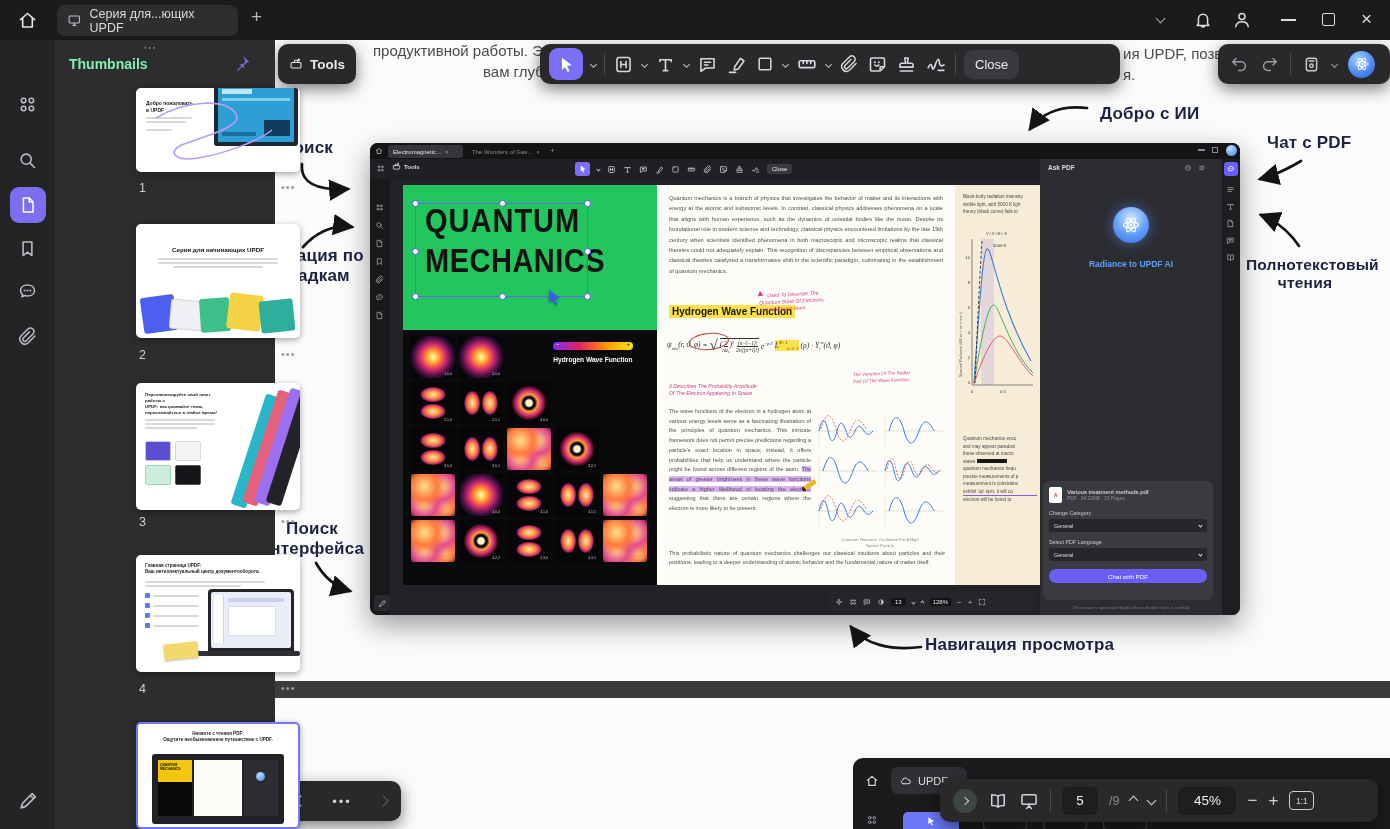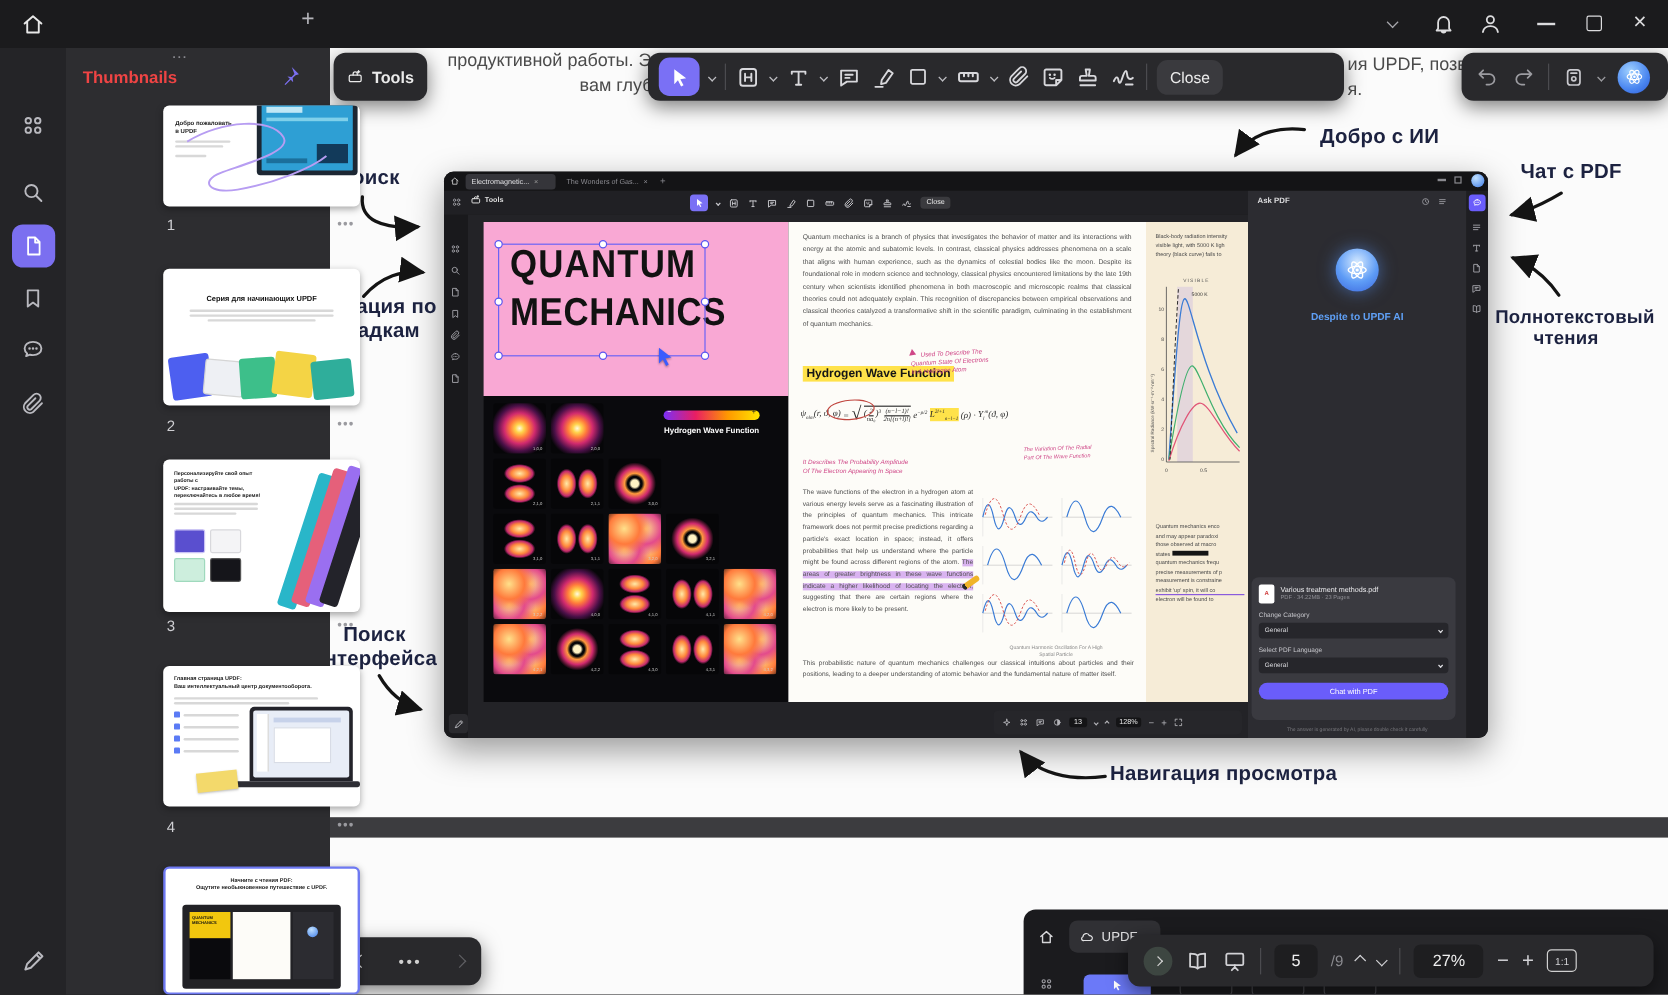--- a/index.html
+++ b/index.html
@@ -301,21 +301,21 @@
           <use href="#i-chat"></use>
         </svg>
       <svg class="ic" style="position:absolute;left:5px;top:132px;width:9px;height:9px;stroke-width:2.2">
           <use href="#i-page"></use>
         </svg>
     </div>
 
     <div class="abs" style="left:20px;top:36px;width:650px;height:436px;background:#232327;"></div>
 
     <div class="abs" style="left:33px;top:42px;width:254px;height:400px;">
-      <div class="abs" style="left:0;top:0;width:254px;height:145px;background:#f9a8d4;">
+      <div class="abs" style="left:0;top:0;width:254px;height:145px;background:#22c55e;">
         <div class="abs" style="left:22px;top:18px;font-size:29px;font-weight:800;color:#121212;letter-spacing:1px;transform:scaleY(1.12);transform-origin:top left;">QUANTUM</div>
         <div class="abs" style="left:22px;top:58px;font-size:29px;font-weight:800;color:#121212;letter-spacing:.5px;transform:scaleY(1.12);transform-origin:top left;">MECHANICS</div>
         <div class="abs" style="left:12px;top:18px;width:173px;height:94px;border:1.3px solid #6c63f5;">
           <span class="hd" style="left:-4px;top:-4px;"></span>
             <span class="hd" style="right:-4px;top:-4px;"></span>
           <span class="hd" style="left:-4px;bottom:-4px;"></span>
             <span class="hd" style="right:-4px;bottom:-4px;"></span>
           <span class="hd" style="left:83px;top:-4px;"></span>
             <span class="hd" style="left:83px;bottom:-4px;"></span>
           <span class="hd" style="left:-4px;top:44px;"></span>
@@ -490,21 +490,21 @@
           <use href="#i-clock"></use>
         </svg>
       <svg class="ic" style="position:absolute;right:16px;top:5px;width:8px;height:8px;color:#9a9aa0;stroke-width:2.2">
           <use href="#i-menu"></use>
         </svg>
       <div class="abs" style="left:73px;top:48px;width:36px;height:36px;border-radius:50%;background:radial-gradient(circle at 50% 32%,#d4e9ff,#5e9cf6 55%,#3c66dd);box-shadow:0 0 14px rgba(90,150,250,.55);display:flex;align-items:center;justify-content:center;">
         <svg class="ic" style="width:20px;height:20px;color:#fff;stroke-width:1.4">
             <use href="#i-atom"></use>
           </svg>
       </div>
-      <div class="abs" style="left:0;top:100px;width:182px;text-align:center;color:#5fa0f6;font-size:8.5px;font-weight:600;">Despite to UPDF AI</div>
+      <div class="abs" style="left:0;top:100px;width:182px;text-align:center;color:#5fa0f6;font-size:8.5px;font-weight:600;">Radiance to UPDF AI</div>
       <div class="abs" style="left:3px;top:322px;width:170px;height:119px;background:#3a3a40;border-radius:6px;padding:6px;">
         <div class="row" style="gap:5px;">
           <span style="width:13px;height:16px;background:#fff;border-radius:2px;display:flex;align-items:center;justify-content:center;">
               <span style="color:#d03c3c;font-size:5px;font-weight:800;">A</span>
             </span>
           <div>
             <div style="font-size:6px;color:#ececee;">Various treatment methods.pdf</div>
             <div style="font-size:4.8px;color:#8e8e94;margin-top:1px;">PDF · 34.22MB · 23 Pages</div>
           </div>
         </div>
@@ -731,30 +731,36 @@
       </svg>
     <svg class="ic" style="width:20px;height:20px;">
         <use href="#i-present"></use>
       </svg>
     <span class="divv"></span>
     <span class="chip" style="width:36px;height:28px;font-size:13.5px;">5</span>
     <span style="color:#8b8b90;font-size:12.5px;">/9</span>
     <span class="cv up" style="width:7px;height:7px;"></span>
     <span class="cv" style="width:7px;height:7px;"></span>
     <span class="divv"></span>
-    <span class="chip" style="width:58px;height:28px;font-size:13.5px;">27%</span>
+    <span class="chip" style="width:58px;height:28px;font-size:13.5px;">45%</span>
     <span style="font-size:17px;">−</span>
     <span style="font-size:17px;">+</span>
     <span style="border:1.6px solid #d0d0d0;border-radius:4px;width:25px;height:19px;display:flex;align-items:center;justify-content:center;font-size:8.5px;">1:1</span>
   </div>
 
   <div id="titlebar" class="abs">
     <svg class="ic" style="position:absolute;left:17px;top:10px;width:21px;height:21px;color:#e8e8e8;">
         <use href="#i-home"></use>
       </svg>
+    <div class="tab">
+      <svg class="ic" style="width:15px;height:15px;color:#b9b9bf;">
+          <use href="#i-monitor"></use>
+        </svg>
+      <span>Серия для...ющих UPDF</span>
+    </div>
     <span style="position:absolute;left:251px;top:6px;color:#b5b5ba;font-size:19px;font-weight:300;">+</span>
     <span class="cv" style="position:absolute;left:1157px;top:15px;color:#a8a8ad;width:7px;height:7px;"></span>
     <svg class="ic" style="position:absolute;left:1193px;top:10px;width:20px;height:20px;color:#dcdcde;">
         <use href="#i-bell"></use>
       </svg>
     <svg class="ic" style="position:absolute;left:1232px;top:10px;width:20px;height:20px;color:#dcdcde;">
         <use href="#i-user"></use>
       </svg>
     <span style="position:absolute;left:1281px;top:19px;width:15px;height:1.8px;background:#dcdcde;"></span>
     <span style="position:absolute;left:1322px;top:13px;width:13px;height:13px;border:1.6px solid #dcdcde;border-radius:2px;"></span>
@@ -782,21 +788,21 @@
     <svg class="ic it" style="top:286px;width:21px;height:21px;">
         <use href="#i-clip"></use>
       </svg>
     <svg class="ic it" style="top:750px;width:22px;height:22px;">
         <use href="#i-pen"></use>
       </svg>
   </div>
 
   <div id="thumbpanel" class="abs">
     <div style="position:absolute;left:88px;top:0px;color:#8a8a90;font-size:13px;letter-spacing:2px;">⋯</div>
-    <div style="position:absolute;left:14px;top:16px;color:#ef4444;font-size:14px;font-weight:700;">Thumbnails</div>
+    <div style="position:absolute;left:14px;top:16px;color:#86efac;font-size:14px;font-weight:700;">Thumbnails</div>
     <svg class="ic" style="position:absolute;left:178px;top:14px;width:18px;height:18px;color:#7b6ff0;">
         <use href="#i-pin"></use>
       </svg>
 
     <div class="thumb" style="top:48px;height:84px;">
       <div style="position:absolute;left:10px;top:12px;width:60px;">
         <div style="font-size:5px;font-weight:800;color:#222;line-height:6.5px;"><span>Добро пожаловать</span><br><span>в UPDF</span></div>
         <div class="gbar" style="width:46px;margin-top:4px;"></div>
           <div class="gbar" style="width:40px;"></div>
           <div class="gbar" style="width:26px;margin-top:6px;"></div>

